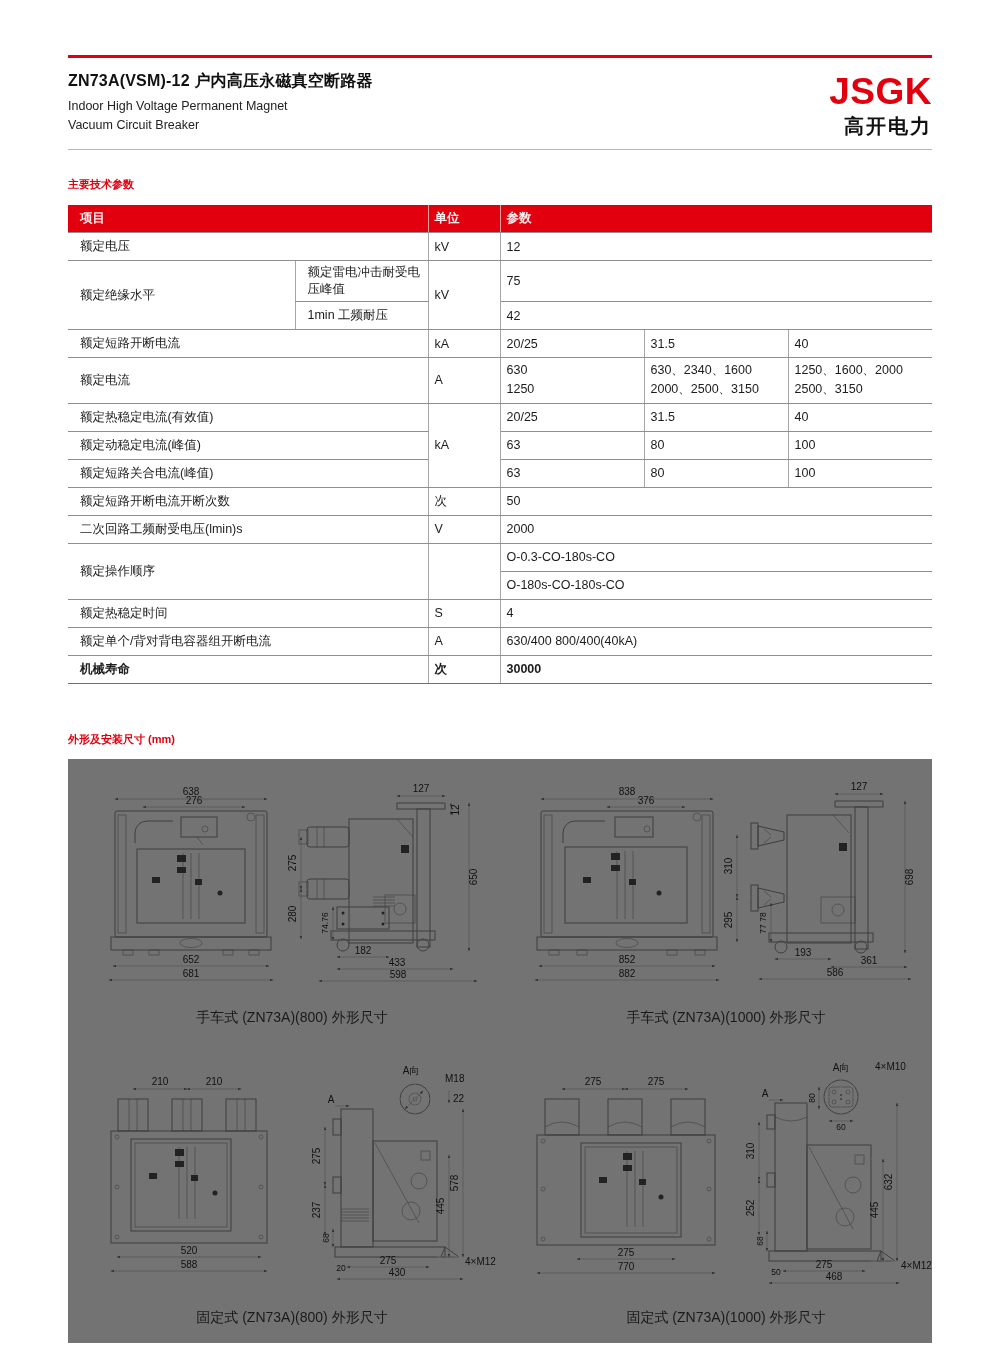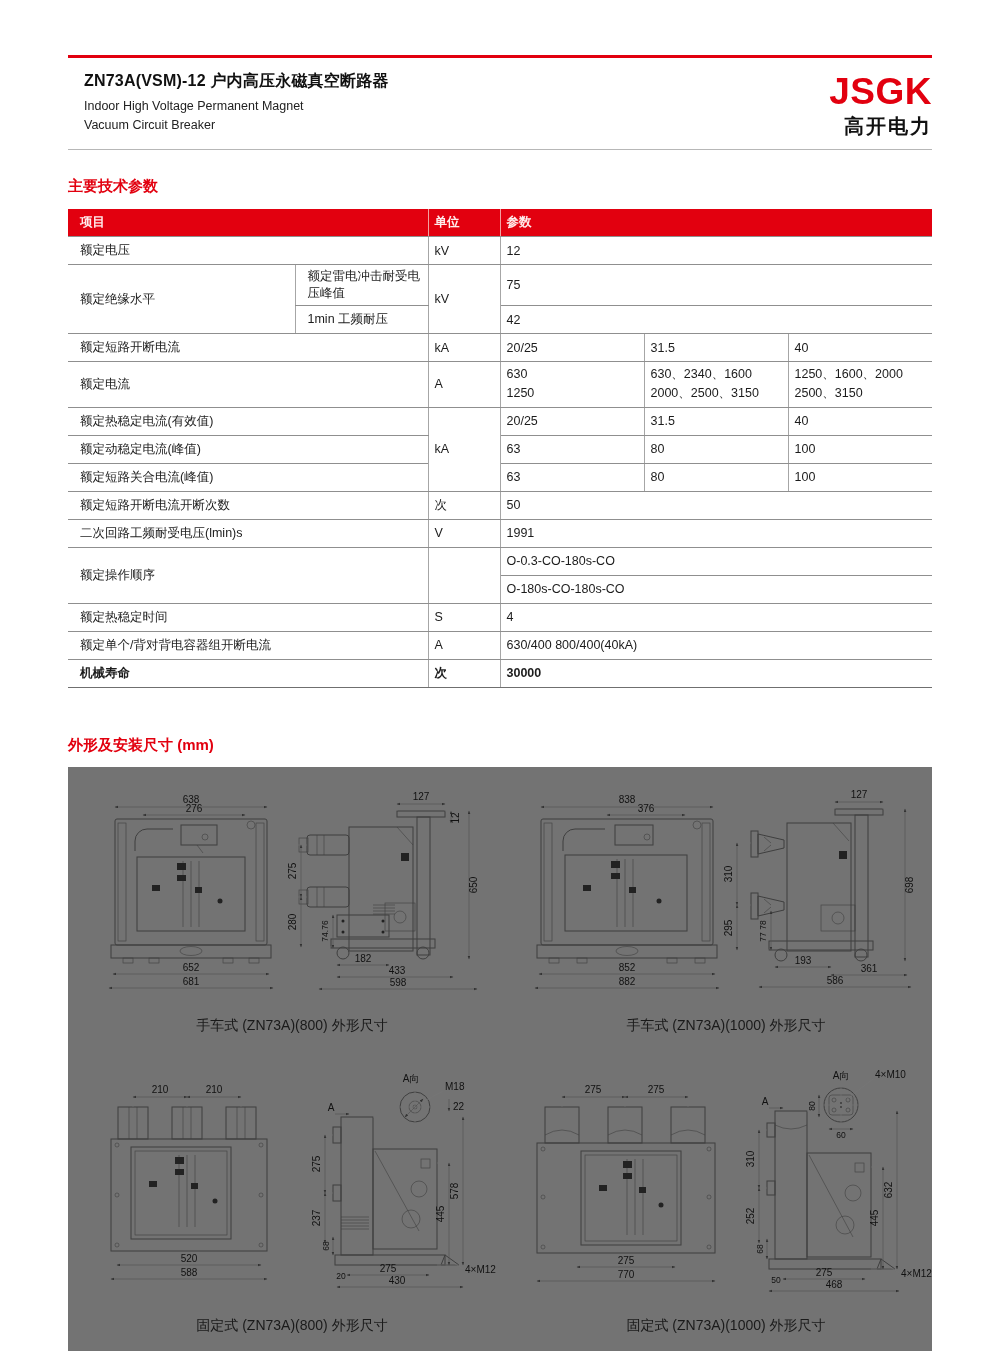--- a/index.html
+++ b/index.html
@@ -1,29 +1,29 @@
 <!DOCTYPE html>
 <html><head>
 <meta charset="utf-8">
 <style>
   html,body { margin:0; padding:0; background:#ffffff; }
   body { font-family:"Liberation Sans", sans-serif; }
   .page { width:1000px; height:1356px; position:relative; background:#fff; overflow:hidden; }
   .content { padding:0 68px; }
 
   .red-rule { height:3px; background:#e2000f; margin-top:55px; }
-  .hdr { display:flex; justify-content:space-between; align-items:flex-start; margin-top:13px;margin-left:16px; }
+  .hdr { display:flex; justify-content:space-between; align-items:flex-start; margin-top:13px; }
   .title { font-size:16px; font-weight:bold; color:#111; letter-spacing:.2px; }
   .subtitle { font-size:12.5px; color:#222; line-height:1.5; margin-top:5px; }
   .logo { text-align:right; margin-top:2px; }
   .logo-main { font-size:37px; font-weight:bold; color:#e2000f; line-height:1; letter-spacing:.5px; }
   .logo-sub { font-size:20px; font-weight:bold; color:#111; letter-spacing:2px; margin-top:3px; }
   .gray-rule { height:1px; background:#b7b7b7; margin-top:9px; }
 
-  .sec-title { color:#e2000f; font-size:15px; font-weight:bold; margin:0; }
+  .sec-title { color:#e2000f; font-size:11px; font-weight:bold; margin:0; }
   .sec1 { margin-top:27px; }
   .sec2 { margin-top:48px; }
 
   table.params { border-collapse:collapse; width:864px; margin-top:13px; font-size:12.5px; color:#1c1c1c; table-layout:fixed; }
   table.params th, table.params td { padding:3px 6px; text-align:left; border-bottom:1px solid #8f8f8f; height:21px; }
   table.params thead th { background:#e2000f; color:#ffecec; font-weight:bold; border-bottom:1px solid #8f8f8f; }
   table.params thead th.c-item { text-align:left; padding-left:12px; }
   .c-item { text-align:left !important; padding-left:12px !important; }
   .bl { border-left:1px solid #a6a6a6; }
   .br { border-right:1px solid #a6a6a6; }
@@ -150,21 +150,21 @@
           <td class="bl">100</td>
         </tr>
         <tr>
           <td colspan="2" class="c-item">额定短路开断电流开断次数</td>
           <td class="bl br">次</td>
           <td colspan="3">50</td>
         </tr>
         <tr>
           <td colspan="2" class="c-item">二次回路工频耐受电压(lmin)s</td>
           <td class="bl br">V</td>
-          <td colspan="3">1991</td>
+          <td colspan="3">2000</td>
         </tr>
         <tr>
           <td colspan="2" rowspan="2" class="c-item">额定操作顺序</td>
           <td rowspan="2" class="bl br"></td>
           <td colspan="3">O-0.3-CO-180s-CO</td>
         </tr>
         <tr>
           <td colspan="3">O-180s-CO-180s-CO</td>
         </tr>
         <tr>

